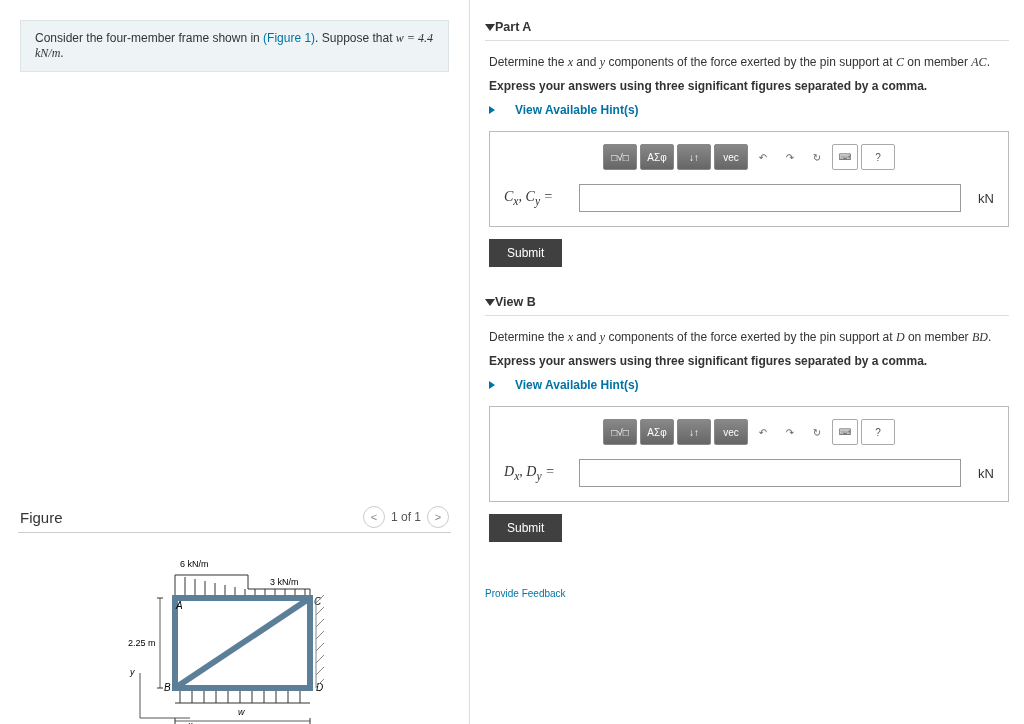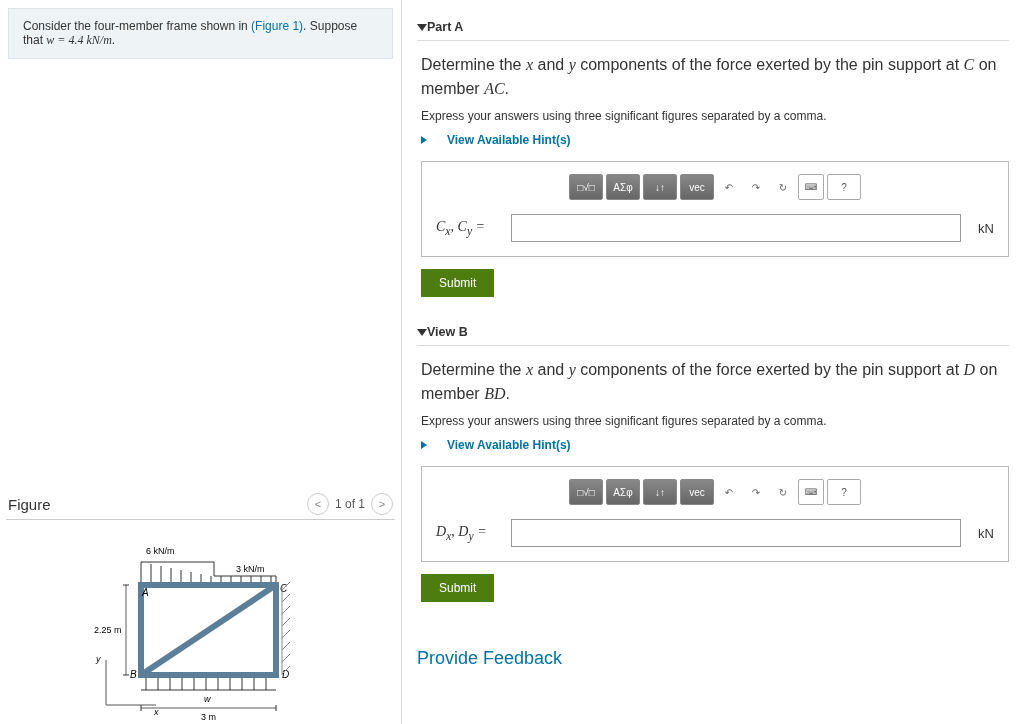--- a/index.html
+++ b/index.html
@@ -6,23 +6,23 @@
   body {
     font-family: Arial, Helvetica, sans-serif;
     font-size: 12px;
     color: #333;
     background: #fff;
     width: 1024px;
     height: 724px;
     display: flex;
   }
   .left-pane {
-    width: 402px;
+    width: 470px;
     border-right: 1px solid #ddd;
-    padding: 0;
+    padding: 12px;
   }
   .right-pane {
     flex: 1;
     padding: 20px 15px 10px 15px;
     overflow: hidden;
   }
   .intro-box {
     background: #eef4f6;
     border: 1px solid #dce4e8;
     padding: 10px 14px;
@@ -54,23 +54,23 @@
   .part-header {
     display: flex; align-items: center; 
     border-bottom: 1px solid #ddd; padding-bottom: 6px; margin-bottom: 12px;
   }
   .collapse-tri {
     width: 0; height: 0; border-left: 5px solid transparent;
     border-right: 5px solid transparent; border-top: 7px solid #333;
   }
   .part-title { font-weight: bold; font-size: 12.5px; }
   .part-body { padding-left: 4px; }
-  .part-body .desc { font-size: 16px; margin-bottom: 8px; line-height: 1.5; }
+  .part-body .desc { font-size: 12px; margin-bottom: 8px; line-height: 1.5; }
   .part-body .desc .mi { font-family: 'Times New Roman', serif; font-style: italic; }
-  .part-body .bold { font-weight: normal; font-size: 12px; margin-bottom: 10px; }
+  .part-body .bold { font-weight: bold; font-size: 12px; margin-bottom: 10px; }
   .hints-link {
     color: #0073a5; font-weight: bold; font-size: 12px; cursor: pointer;
     display: flex; align-items: center; gap: 20px; margin-bottom: 14px;
   }
   .hints-tri {
     width: 0; height: 0; border-top: 4px solid transparent;
     border-bottom: 4px solid transparent; border-left: 6px solid #0073a5;
   }
   .answer-box {
     border: 1px solid #bbb; padding: 12px 14px 14px 14px; margin-bottom: 12px;
@@ -88,25 +88,25 @@
   .tb-btn.light { background: #fff; color: #555; border-color: #aaa; }
   .tb-btn.plain { background: none; border: none; color: #666; min-width: 24px; }
   .tb-btn.kbd { background:#fff; border:1px solid #aaa; color:#555; font-size:9px; min-width:26px; }
   .input-row { display: flex; align-items: center; gap: 15px; }
   .var-label { font-family: 'Times New Roman', serif; font-style: italic; font-size: 14px; min-width: 60px; }
   .answer-input {
     flex: 1; height: 28px; border: 1px solid #999; padding: 2px 6px; font-size: 13px;
   }
   .unit { font-size: 13px; margin-left: 2px; }
   .submit-btn {
-    background: #4d7c0f; color: #fff; border: none; padding: 7px 18px;
+    background: #404040; color: #fff; border: none; padding: 7px 18px;
     font-size: 12px; cursor: pointer;
   }
   .feedback-link {
-    color: #0073a5; font-size: 18px; cursor: pointer; margin-top: 18px; display: inline-block;
+    color: #0073a5; font-size: 10px; cursor: pointer; margin-top: 18px; display: inline-block;
   }
   .fig1-link { color: #0073a5; text-decoration: none; }
 </style>
 </head>
 <body>
 
 <div class="left-pane">
   <div class="intro-box">
     <span>Consider the four-member frame shown in </span><a class="fig1-link">(Figure 1)</a><span>. Suppose that </span><span class="math">w = 4.4 kN/m</span><span>.</span>
   </div>

